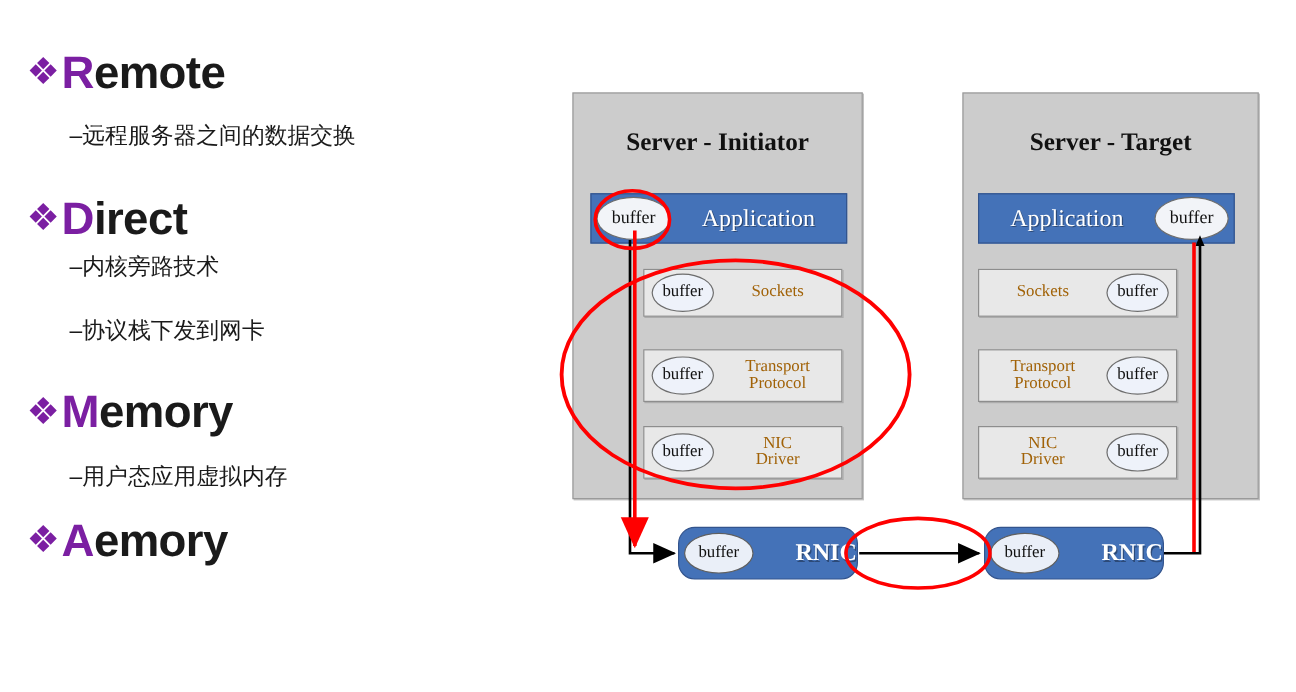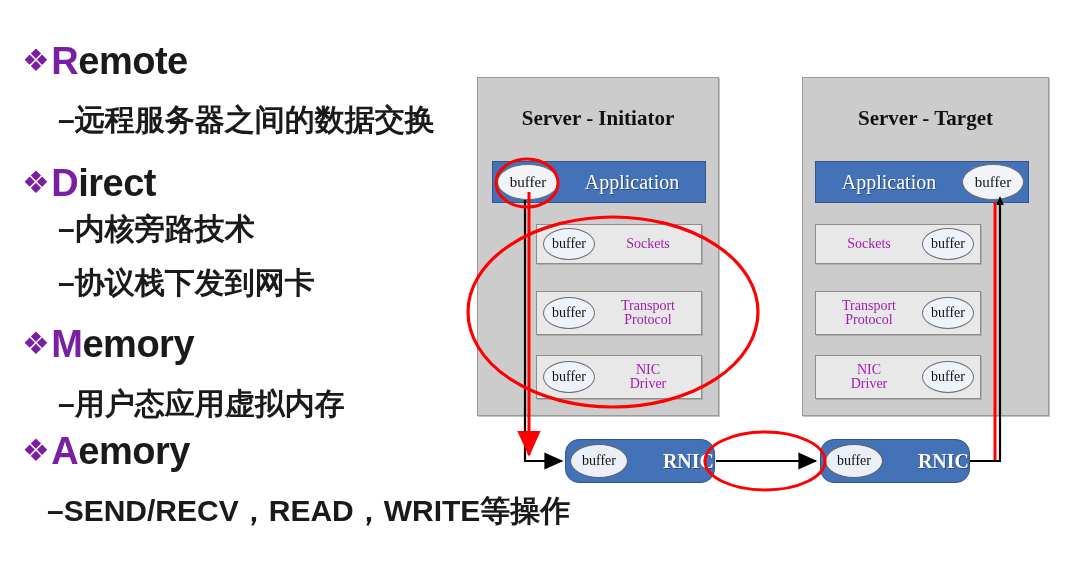--- a/index.html
+++ b/index.html
@@ -38,22 +38,22 @@
     margin-right: 2px;
     position: relative;
     top: -3px;
   }
   .bullet-cap {
     color: #7B1FA2;
   }
   .bullet-sub {
     position: absolute;
     white-space: nowrap;
-    font-size: 30px;
-    font-weight: bold;
+    font-size: 19px;
+    font-weight: normal;
     color: #1a1a1a;
   }
 
   
   .diagram {
     position: absolute;
     left: 0;
     top: 0;
     width: 1080px;
     height: 444px;
@@ -97,21 +97,21 @@
     font-weight: normal;
     line-height: 1.02;
     text-align: center;
   }
   .layer.app .layer-label {
     color: #ffffff;
     font-size: 20px;
     text-shadow: 1px 1px 0 rgba(0,0,0,0.35);
   }
   .layer.plain .layer-label {
-    color: #a21caf;
+    color: #a16207;
     font-size: 14px;
   }
   .buffer-pill {
     background: #EEF2FA;
     border: 1px solid #6d6d6d;
     border-radius: 50%/50%;
     font-family: "Liberation Serif", serif;
     font-size: 14px;
     color: #111;
     display: flex;
@@ -173,21 +173,20 @@
   <div class="bullet-sub" style="left:58px; top:209px;">–内核旁路技术</div>
 
   <div class="bullet-main" style="left:22px; top:323px;">
     <span class="bullet-marker">❖</span><span class="bullet-cap">M</span><span>emory</span>
   </div>
   <div class="bullet-sub" style="left:58px; top:384px;">–用户态应用虚拟内存</div>
 
   <div class="bullet-main" style="left:22px; top:430px;">
     <span class="bullet-marker">❖</span><span class="bullet-cap">A</span><span>emory</span>
   </div>
-  <div class="bullet-sub" style="left:47px; top:491px;">–SEND/RECV，READ，WRITE等操作</div>
 </div>
 
 <div class="diagram">
 
   <div class="server-box" style="left:477px; top:77px; width:240px; height:337px;">
     <div class="server-title" style="top:28px;">Server - Initiator</div>
   </div>
 
   <div class="layer app" style="left:492px; top:161px; width:214px; height:42px; padding-left:4px;">
     <div class="buffer-pill big" style="width:62px; height:36px;">buffer</div>

